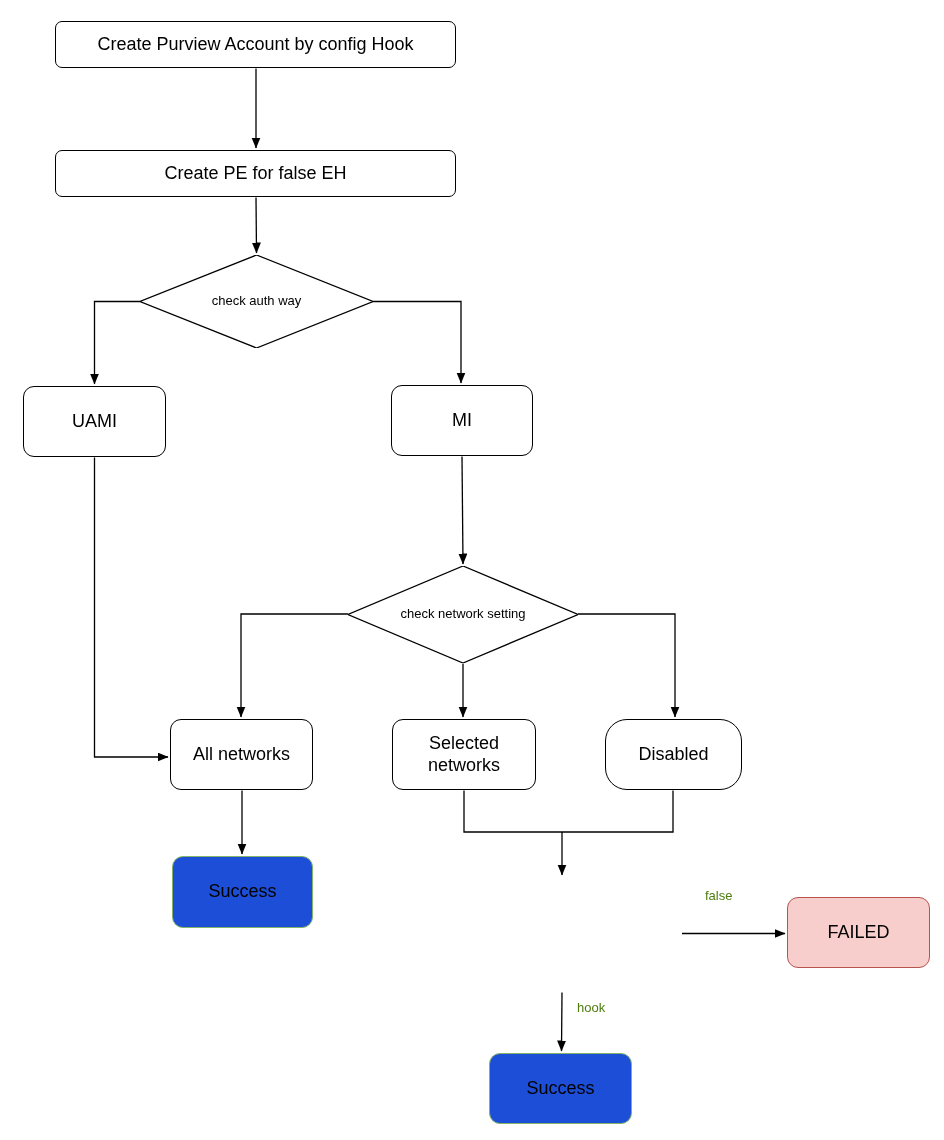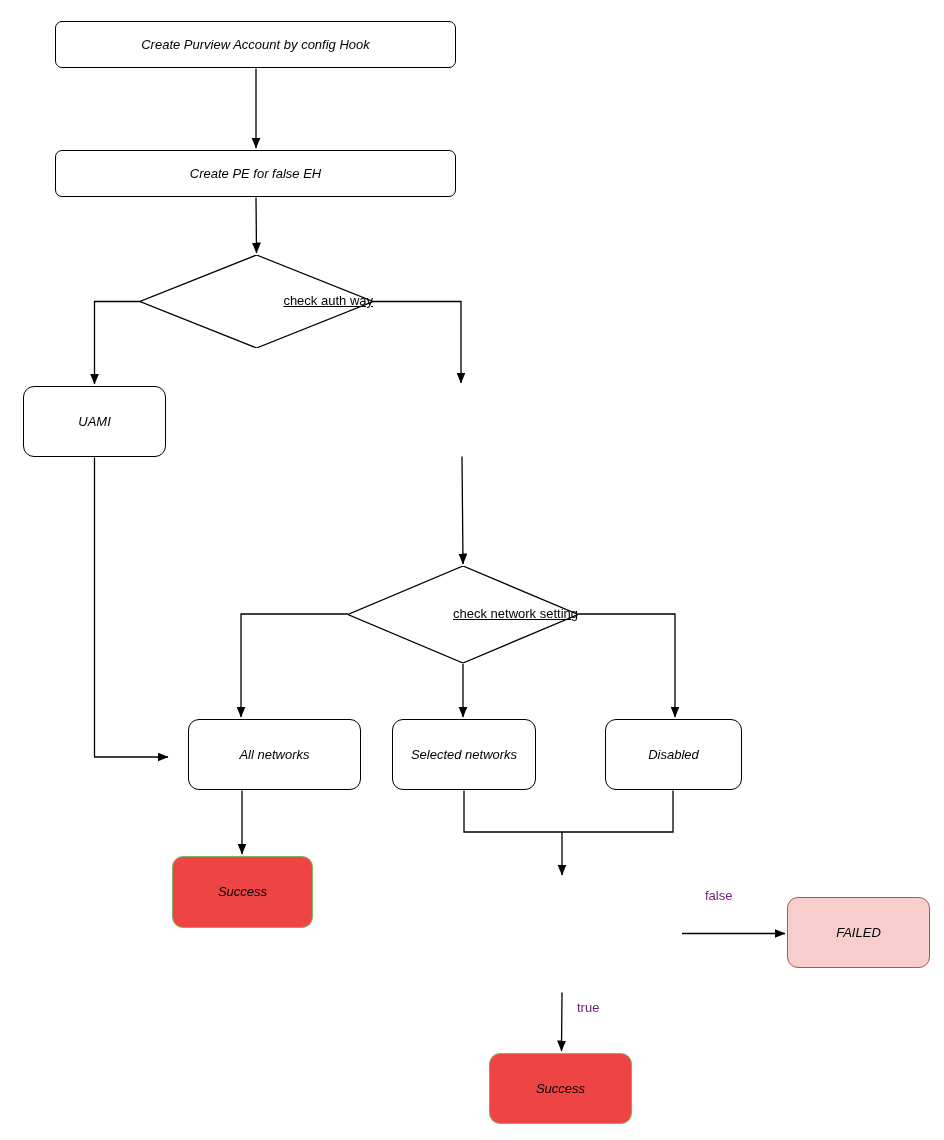--- a/index.html
+++ b/index.html
@@ -21,76 +21,74 @@
     left: 0; top: 0;
     width: 944px; height: 1140px;
   }
   .node {
     position: absolute;
     box-sizing: border-box;
     display: flex;
     align-items: center;
     justify-content: center;
     text-align: center;
-    font-size: 13px;
+    font-size: 18px;
     line-height: 1.2;
     background: #ffffff;
     border: 1.3px solid #000000;
-    font-style: italic;
   }
   .proc { border-radius: 7px; }
   .rounded { border-radius: 11px; }
   .success {
-    background: #ef4444;
+    background: #1d4ed8;
     border-color: #82b366;
   }
   .failed {
     background: #f8cecc;
     border-color: #b85450;
   }
   .diamond {
     position: absolute;
     display: flex;
     align-items: center;
-    justify-content: flex-end;
+    justify-content: center;
     text-align: center;
     font-size: 13px;
     line-height: 1.25;
     background: transparent;
     border: none;
-    text-decoration: underline;
   }
   .diamond svg {
     position: absolute;
     left: 0; top: 0;
     width: 100%; height: 100%;
   }
   .diamond .dlabel {
     position: relative;
     z-index: 1;
   }
   
   #n-create-account { left: 55px;  top: 21px;   width: 401px; height: 47px; }
   #n-create-pe      { left: 55px;  top: 150px;  width: 401px; height: 47px; }
   #n-check-auth     { left: 140px; top: 255px;  width: 233px; height: 93px; }
   #n-uami           { left: 23px;  top: 386px;  width: 143px; height: 71px; }
   #n-mi             { left: 391px; top: 385px;  width: 142px; height: 71px; }
   #n-check-network  { left: 348px; top: 566px;  width: 230px; height: 97px; }
-  #n-all-networks   { left: 188px; top: 719px;  width: 173px; height: 71px; align-items: center; }
+  #n-all-networks   { left: 170px; top: 719px;  width: 143px; height: 71px; align-items: center; }
   #n-selected       { left: 392px; top: 719px;  width: 144px; height: 71px; }
-  #n-disabled       { left: 605px; top: 719px;  width: 137px; height: 71px; }
+  #n-disabled       { left: 605px; top: 719px;  width: 137px; height: 71px; border-radius: 22px; }
   #n-success-1      { left: 172px; top: 856px;  width: 141px; height: 72px; }
   #n-trust          { left: 442px; top: 877px;  width: 240px; height: 115px; }
   #n-trust .dlabel  { width: 132px; }
   #n-failed         { left: 787px; top: 897px;  width: 143px; height: 71px; }
   #n-success-2      { left: 489px; top: 1053px; width: 143px; height: 71px; }
   .edge-label {
     position: absolute;
     font-size: 13px;
-    color: #701a75;
+    color: #4d7c0f;
     background: #ffffff;
     padding: 0 2px;
   }
   #lbl-false { left: 703px; top: 888px; }
   #lbl-true  { left: 575px; top: 1000px; }
 </style>
 </head>
 <body>
 
 <div id="canvas">
@@ -131,20 +129,23 @@
     <svg viewBox="0 0 100 100" preserveAspectRatio="none">
       <polygon points="50,0 100,50 50,100 0,50" fill="#ffffff" stroke="#000000" stroke-width="1.3" vector-effect="non-scaling-stroke"></polygon>
     </svg>
     <span class="dlabel">check auth way</span>
   </div>
 
   <div class="node rounded" id="n-uami">
     <span>UAMI</span>
   </div>
 
+  <div class="node rounded" id="n-mi">
+    <span>MI</span>
+  </div>
 
   <div class="diamond" id="n-check-network">
     <svg viewBox="0 0 100 100" preserveAspectRatio="none">
       <polygon points="50,0 100,50 50,100 0,50" fill="#ffffff" stroke="#000000" stroke-width="1.3" vector-effect="non-scaling-stroke"></polygon>
     </svg>
     <span class="dlabel">check network setting</span>
   </div>
 
   <div class="node rounded" id="n-all-networks">
     <span>All networks</span>
@@ -165,15 +166,15 @@
 
   <div class="node rounded failed" id="n-failed">
     <span>FAILED</span>
   </div>
 
   <div class="node rounded success" id="n-success-2">
     <span>Success</span>
   </div>
 
   <span class="edge-label" id="lbl-false">false</span>
-  <span class="edge-label" id="lbl-true">true</span>
+  <span class="edge-label" id="lbl-true">hook</span>
 
 </div>
 
 </body></html>

